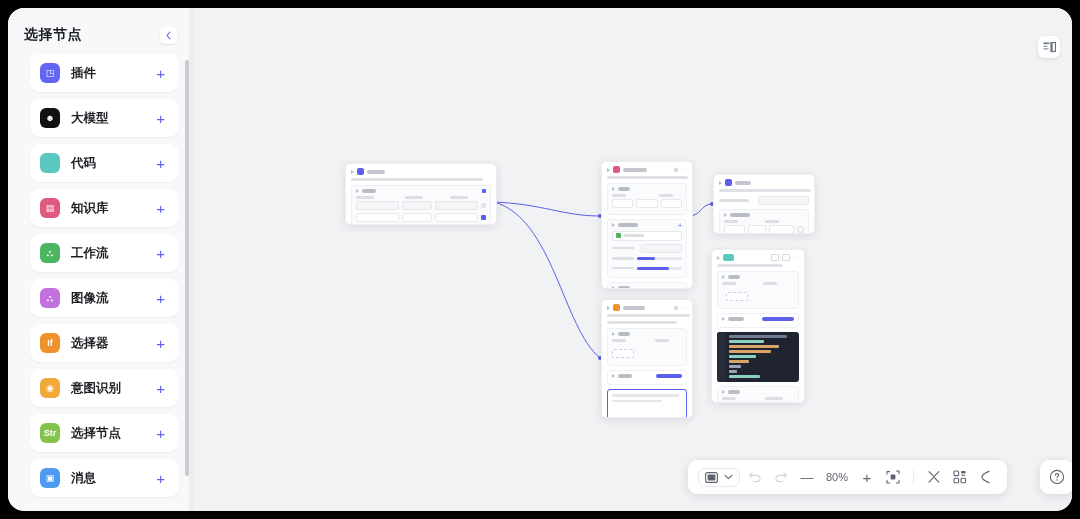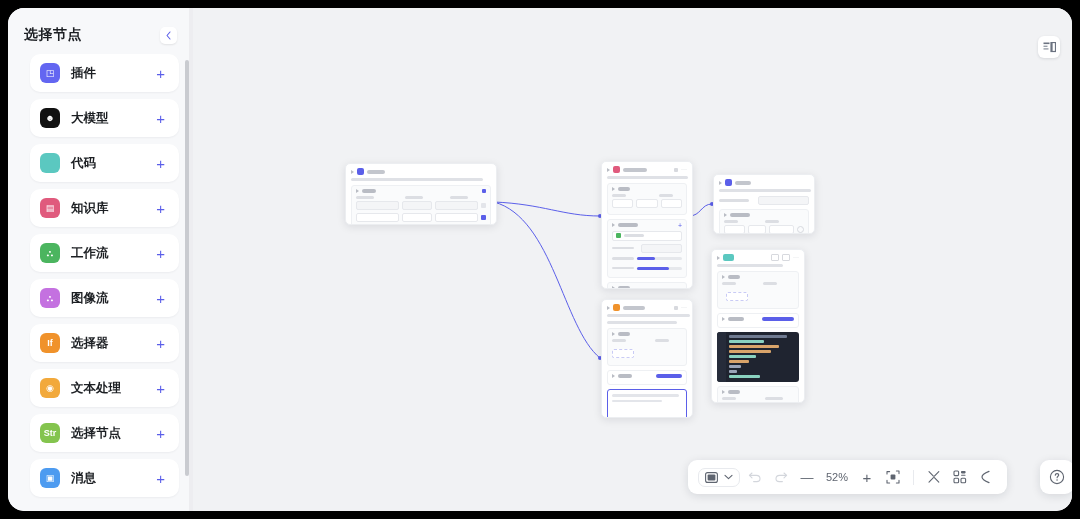--- a/index.html
+++ b/index.html
@@ -99,21 +99,21 @@
           <div class="sb-label">图像流</div>
           <div class="sb-plus">+</div>
         </div>
         <div class="sb-item">
           <div class="sb-ico" style="background:#f0922b">If</div>
           <div class="sb-label">选择器</div>
           <div class="sb-plus">+</div>
         </div>
         <div class="sb-item">
           <div class="sb-ico" style="background:#f2a93b">◉</div>
-          <div class="sb-label">文本处理</div>
+          <div class="sb-label">意图识别</div>
           <div class="sb-plus">+</div>
         </div>
         <div class="sb-item">
           <div class="sb-ico" style="background:#84c44e">Str</div>
           <div class="sb-label">选择节点</div>
           <div class="sb-plus">+</div>
         </div>
         <div class="sb-item">
           <div class="sb-ico" style="background:#4d9bf0">▣</div>
           <div class="sb-label">消息</div>
@@ -391,21 +391,21 @@
       </div>
       <div class="tb-btn dis">
         <svg width="14" height="12" viewBox="0 0 14 12">
           <path d="M10 2L12.6 4.4L10 6.8" stroke="currentColor" stroke-width="1.1" fill="none" stroke-linecap="round" stroke-linejoin="round"></path>
           <path d="M12.4 4.4H5.6C3.4 4.4 2 5.8 2 7.8C2 9.6 3.4 10.6 5.2 10.6H8.4" stroke="currentColor" stroke-width="1.1" fill="none" stroke-linecap="round"></path>
         </svg>
       </div>
       <div class="tb-btn">
         <span style="font-size:13px;line-height:1">—</span>
       </div>
-      <div class="tb-zoom">52%</div>
+      <div class="tb-zoom">80%</div>
       <div class="tb-btn">
         <span style="font-size:15px;line-height:1">+</span>
       </div>
       <div class="tb-btn">
         <svg width="14" height="14" viewBox="0 0 14 14">
           <path d="M1 4V1.6H3.6M10.4 1H13V3.6M13 10.4V13H10.4M3.6 13H1V10.4" stroke="currentColor" stroke-width="1.1" fill="none" stroke-linecap="round" stroke-linejoin="round"></path>
           <rect x="4.6" y="4.6" width="4.8" height="4.8" rx="1" fill="currentColor"></rect>
         </svg>
       </div>
       <div class="tb-div"></div>

